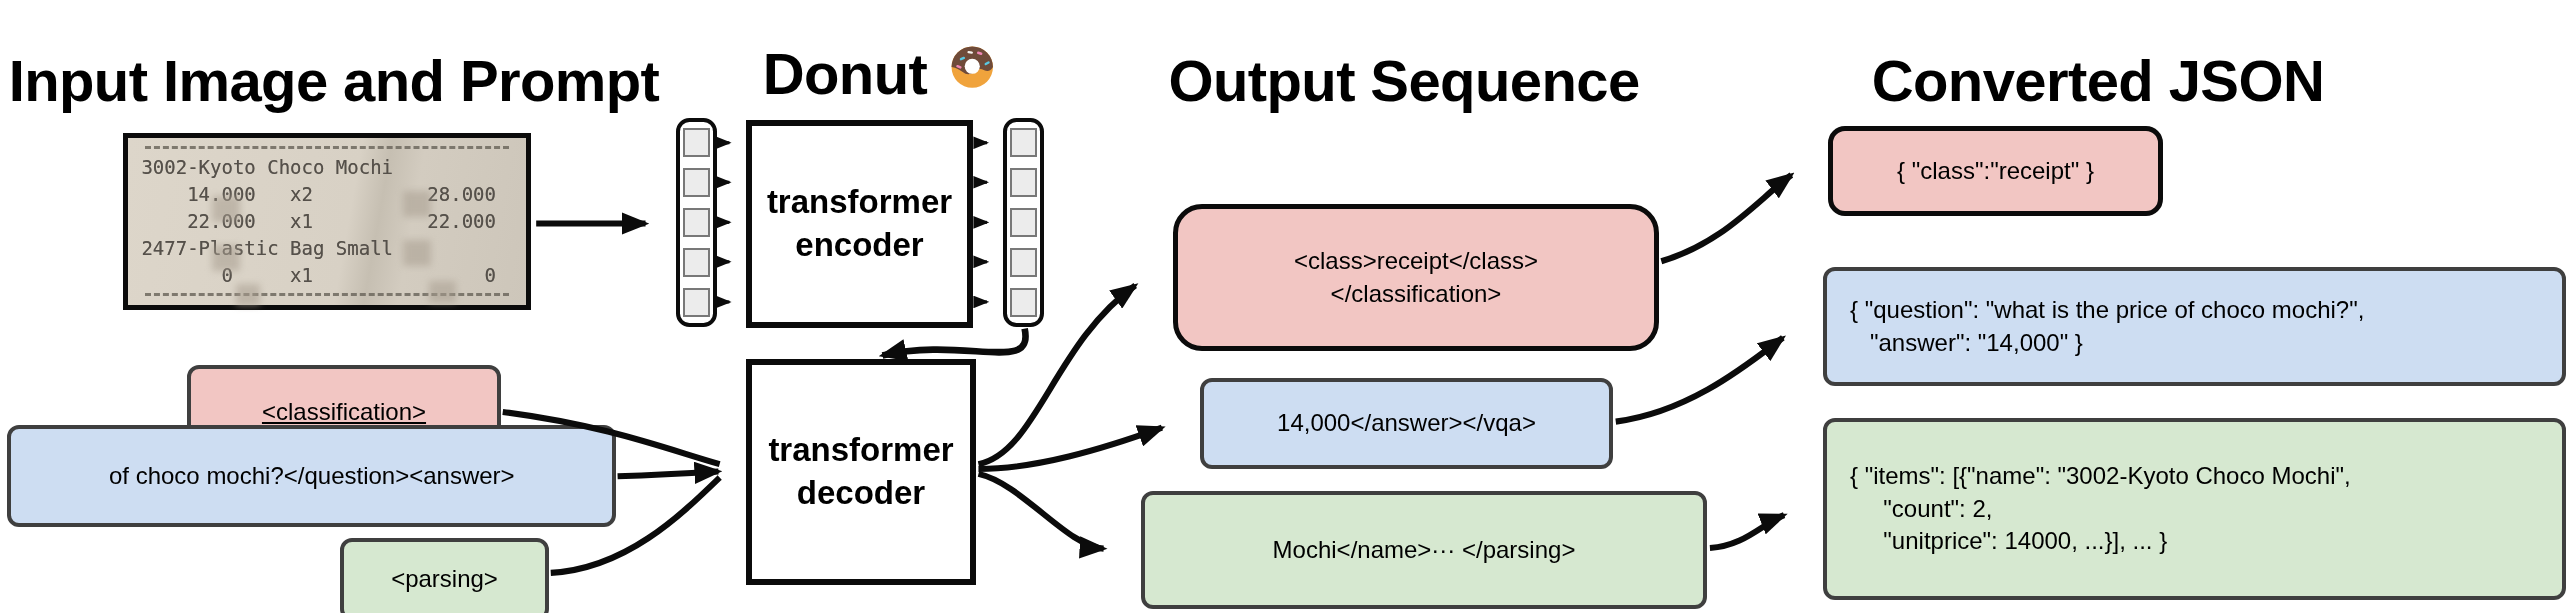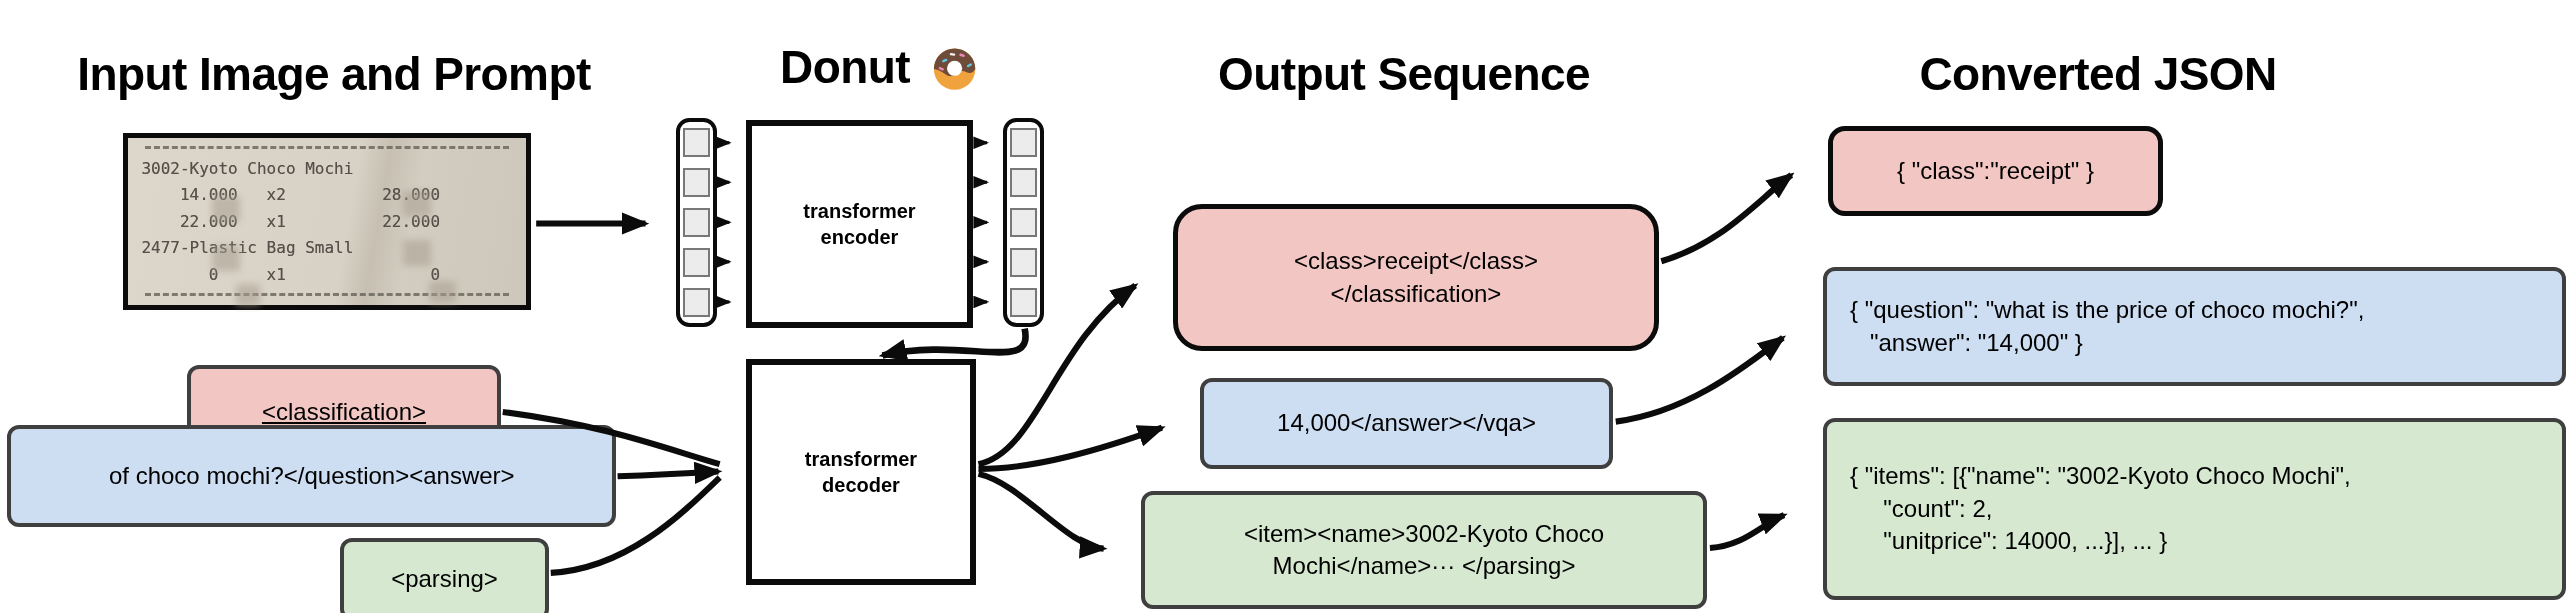--- a/index.html
+++ b/index.html
@@ -3,49 +3,49 @@
 <meta charset="utf-8">
 <style>
   html,body{margin:0;padding:0;background:#ffffff;}
   #canvas{
     position:relative;width:2576px;height:613px;background:#fff;overflow:hidden;
     font-family:"Liberation Sans",sans-serif;color:#000;
   }
   
   .col-header{
     position:absolute;transform:translateX(-50%);white-space:nowrap;
-    font-size:46px;font-weight:bold;letter-spacing:-0.6px;color:#000;
-  }
-  .donut-wrap{display:flex;align-items:center;gap:19px;}
+    font-size:58px;font-weight:bold;letter-spacing:-0.6px;color:#000;
+  }
+  .donut-wrap{display:flex;gap:19px;}
   
   #receipt{
     position:absolute;left:123px;top:133px;width:408px;height:177px;box-sizing:border-box;
     border:5.5px solid #0b0b0b;
     background:linear-gradient(100deg,#ddd6ca 0%,#d8d1c5 55%,#c6bfb2 62%,#d3ccc0 70%,#cdc6ba 100%);
     padding:7.3px 13.4px;display:flex;flex-direction:column;justify-content:space-between;
   }
   .rc-line{
-    font-family:"DejaVu Sans Mono",monospace;font-size:16px;line-height:1.1;
+    font-family:"DejaVu Sans Mono",monospace;font-size:19px;line-height:1.1;
     color:#55504a;white-space:pre;text-shadow:0 0 0.6px rgba(85,80,74,.6);
   }
   .rc-dash{height:0;border-top:3.6px dashed #6e695f;opacity:.85;margin:1.2px 3.6px;}
   .rc-blur{position:absolute;background:#a89e90;opacity:.55;filter:blur(3.6px);border-radius:1.8px;}
   
   .strip{
     position:absolute;width:41px;height:209px;box-sizing:border-box;background:#fff;
     border:4.9px solid #0b0b0b;border-radius:13.4px;
     display:flex;flex-direction:column;justify-content:space-between;align-items:center;
     padding:6px 0;
   }
   .patch{width:27px;height:29px;box-sizing:border-box;background:#ececec;border:2.4px solid #787878;}
   
   .tbox{
     position:absolute;box-sizing:border-box;background:#fff;border:6px solid #0b0b0b;
     display:flex;flex-direction:column;align-items:center;justify-content:center;
-    font-size:20px;font-weight:bold;line-height:1.3;text-align:center;
+    font-size:33px;font-weight:bold;line-height:1.3;text-align:center;
   }
   
   .token{
     position:absolute;box-sizing:border-box;display:flex;flex-direction:column;
     align-items:center;justify-content:center;text-align:center;
     font-size:24px;line-height:1.35;color:#000;
   }
   .b-pink {background:#f2c6c3;}
   .b-blue {background:#cdddf2;}
   .b-green{background:#d6e8d0;}
@@ -131,21 +131,20 @@
   </div>
 
   <div class="token b-pink bd-black" style="left:1173px;top:204px;width:486px;height:147px;border-radius:29px;">
     <div>&lt;class&gt;receipt&lt;/class&gt;</div>
     <div>&lt;/classification&gt;</div>
   </div>
   <div class="token b-blue bd-gray" style="left:1200px;top:378px;width:413px;height:91px;">
     <div>14,000&lt;/answer&gt;&lt;/vqa&gt;</div>
   </div>
   <div class="token b-green bd-gray" style="left:1141px;top:491px;width:566px;height:118px;">
-    <div>&lt;item&gt;&lt;name&gt;3002-Kyoto Choco</div>
     <div>Mochi&lt;/name&gt;··· &lt;/parsing&gt;</div>
   </div>
 
   <div class="token b-pink bd-black" style="left:1828px;top:126px;width:335px;height:90px;">
     <div>{ "class":"receipt" }</div>
   </div>
   <div class="token b-blue bd-gray json-left" style="left:1823px;top:267px;width:743px;height:119px;">
     <div class="pre">{ "question": "what is the price of choco mochi?",</div>
     <div class="pre">   "answer": "14,000" }</div>
   </div>

